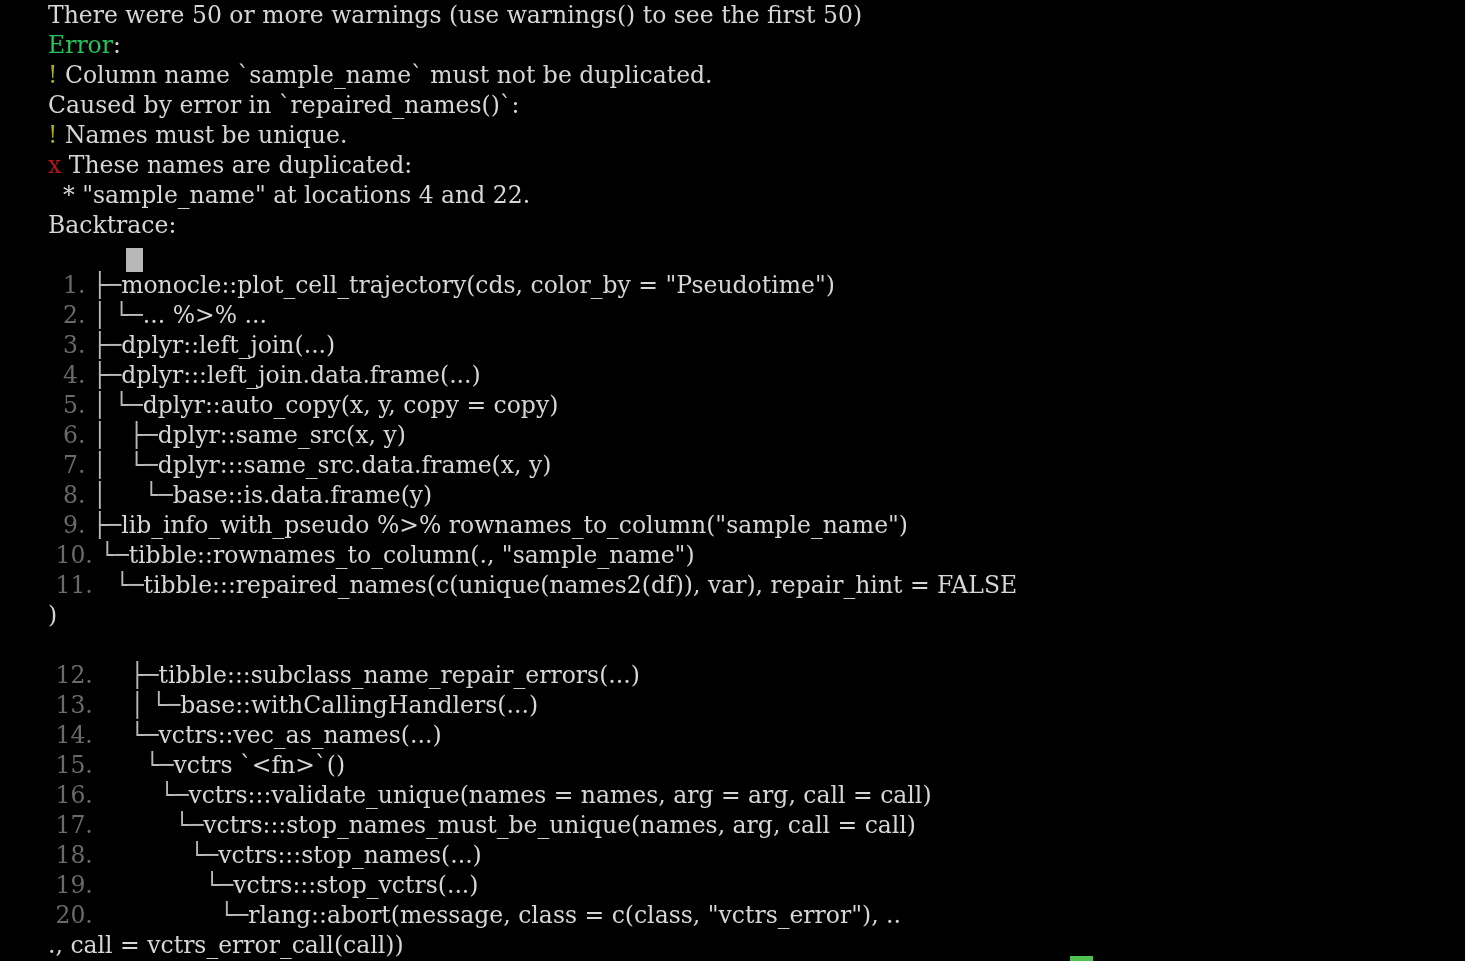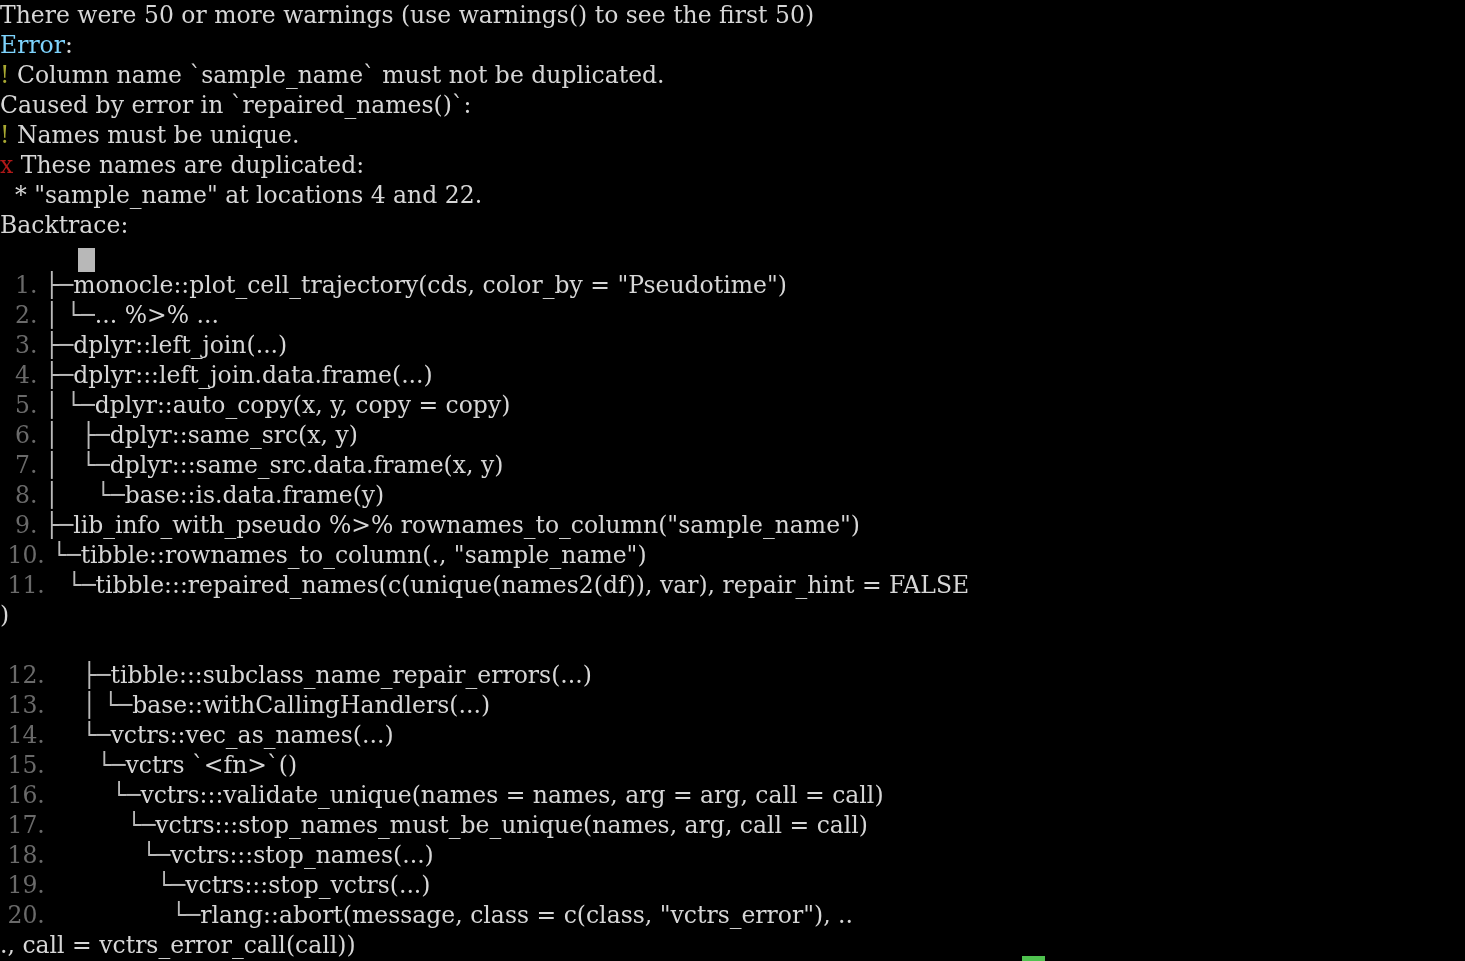--- a/index.html
+++ b/index.html
@@ -20,37 +20,38 @@
     height: 961px;
     background: #000000;
     color: #c8c8c8;
     font-family: "DejaVu Serif", "Liberation Serif", serif;
     font-size: 24px;
     line-height: 30px;
     letter-spacing: 0px;
     white-space: pre;
     padding: 0;
     box-sizing: border-box;
+    margin-left: 48px;
   }
   .tline {
     height: 30px;
     line-height: 30px;
     white-space: pre;
     font-family: "DejaVu Sans Mono", "Liberation Mono", monospace;
     font-size: 21px;
     color: #cdcdcd;
   }
   
   #terminal, .tline, .seg {
     font-family: "DejaVu Serif", "Liberation Serif", serif;
     font-size: 23.5px;
   }
   .seg { white-space: pre; }
   .c-white   { color: #d6d6d6; }
-  .c-yellow  { color: #7dd3fc; }
+  .c-yellow  { color: #22c55e; }
   .c-dimyell { color: #a8a832; }
   .c-red     { color: #b01818; }
   .c-gray    { color: #6a6a6a; }
   .c-tree    { color: #b9b9b9; }
   .cursor-block {
     position: absolute;
     left: 78px;
     top: 248px;
     width: 17px;
     height: 24px;

